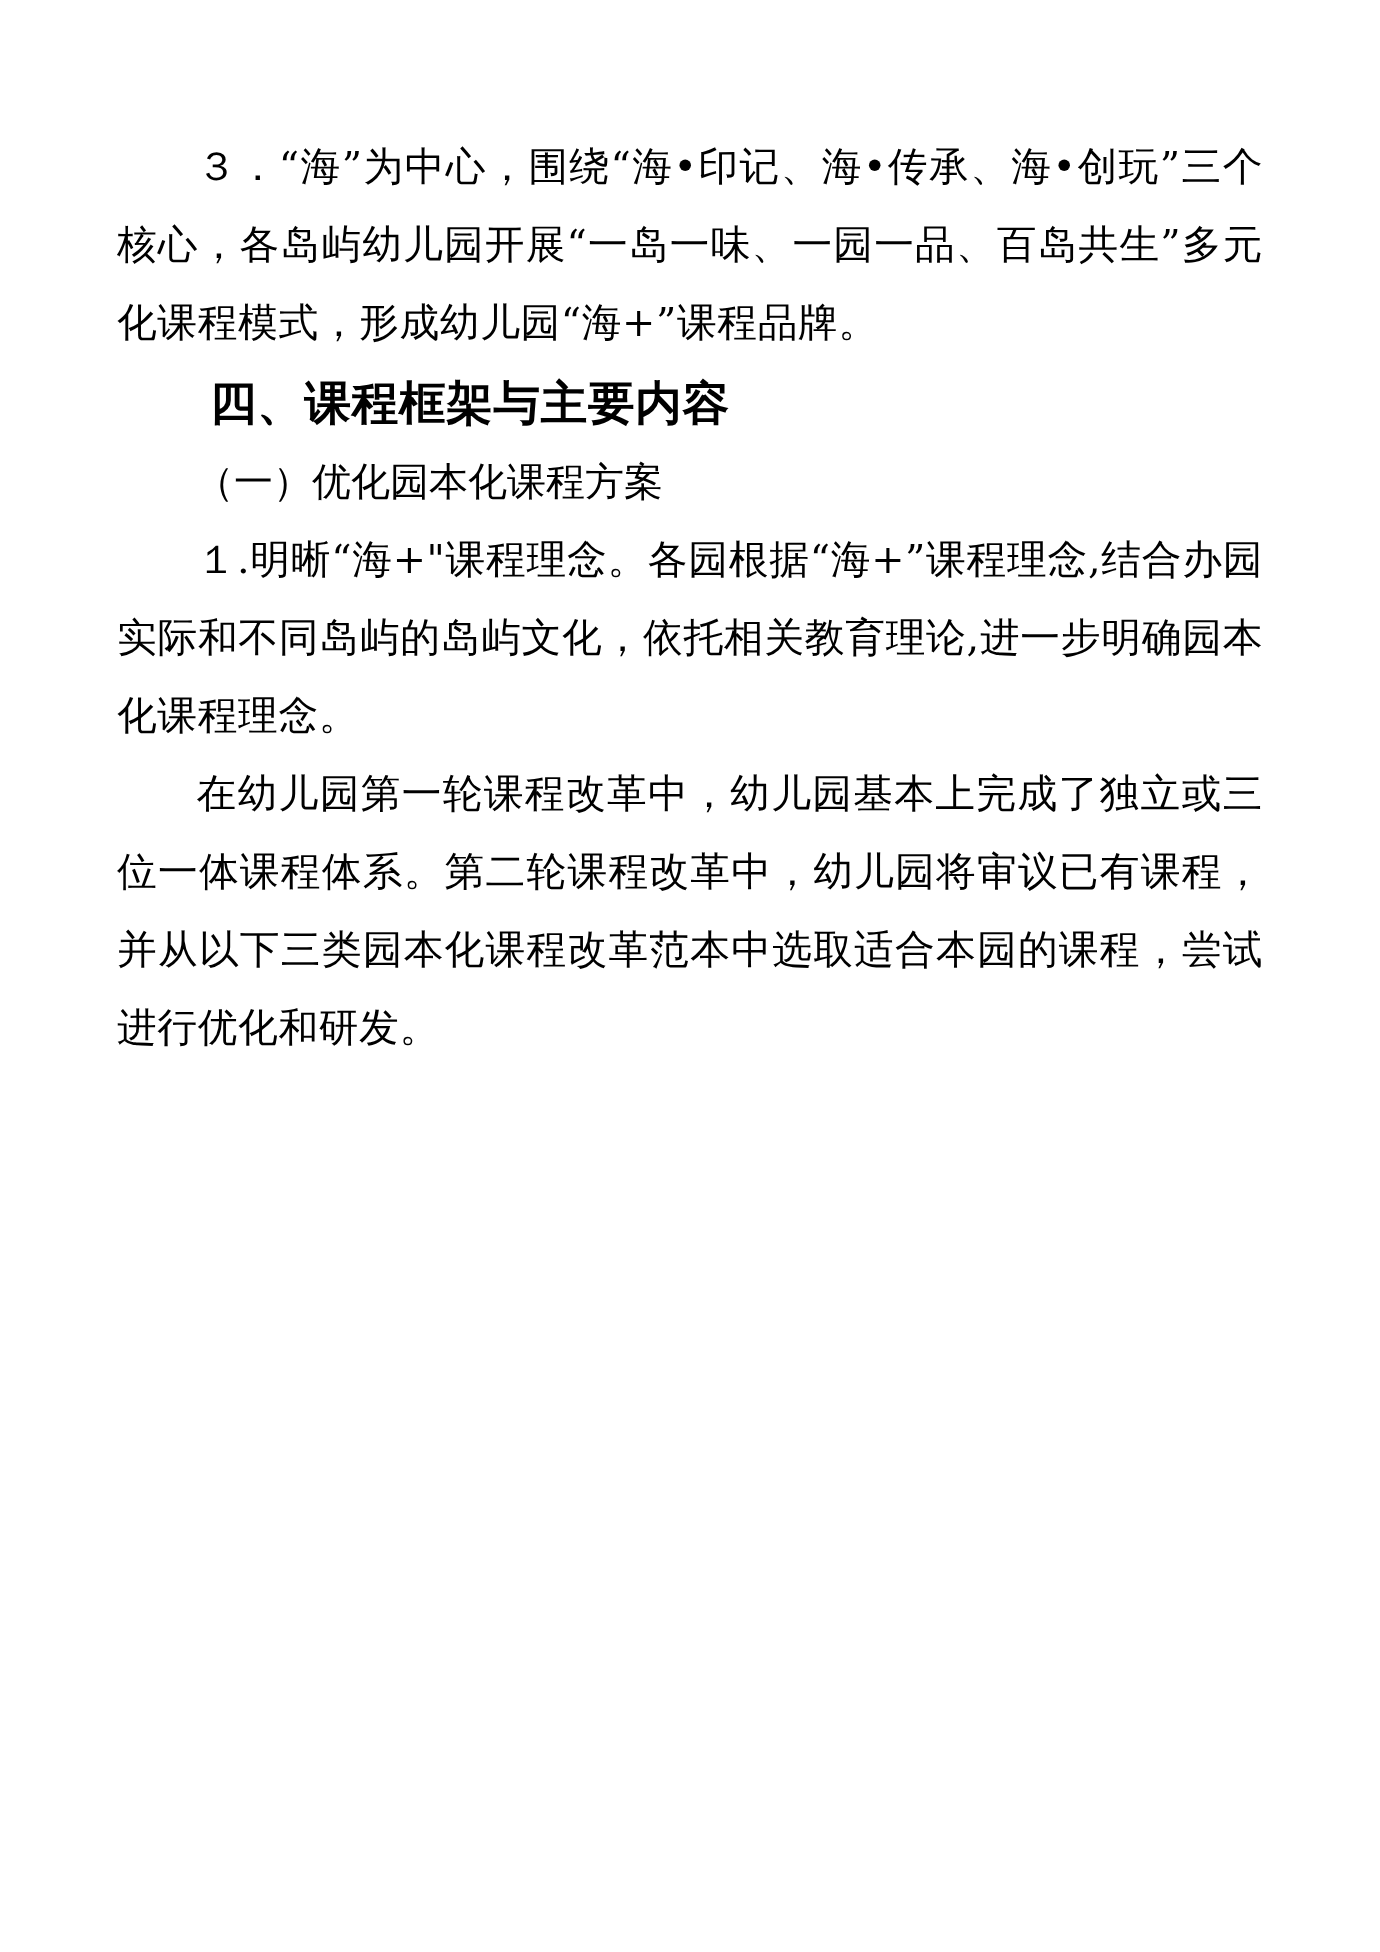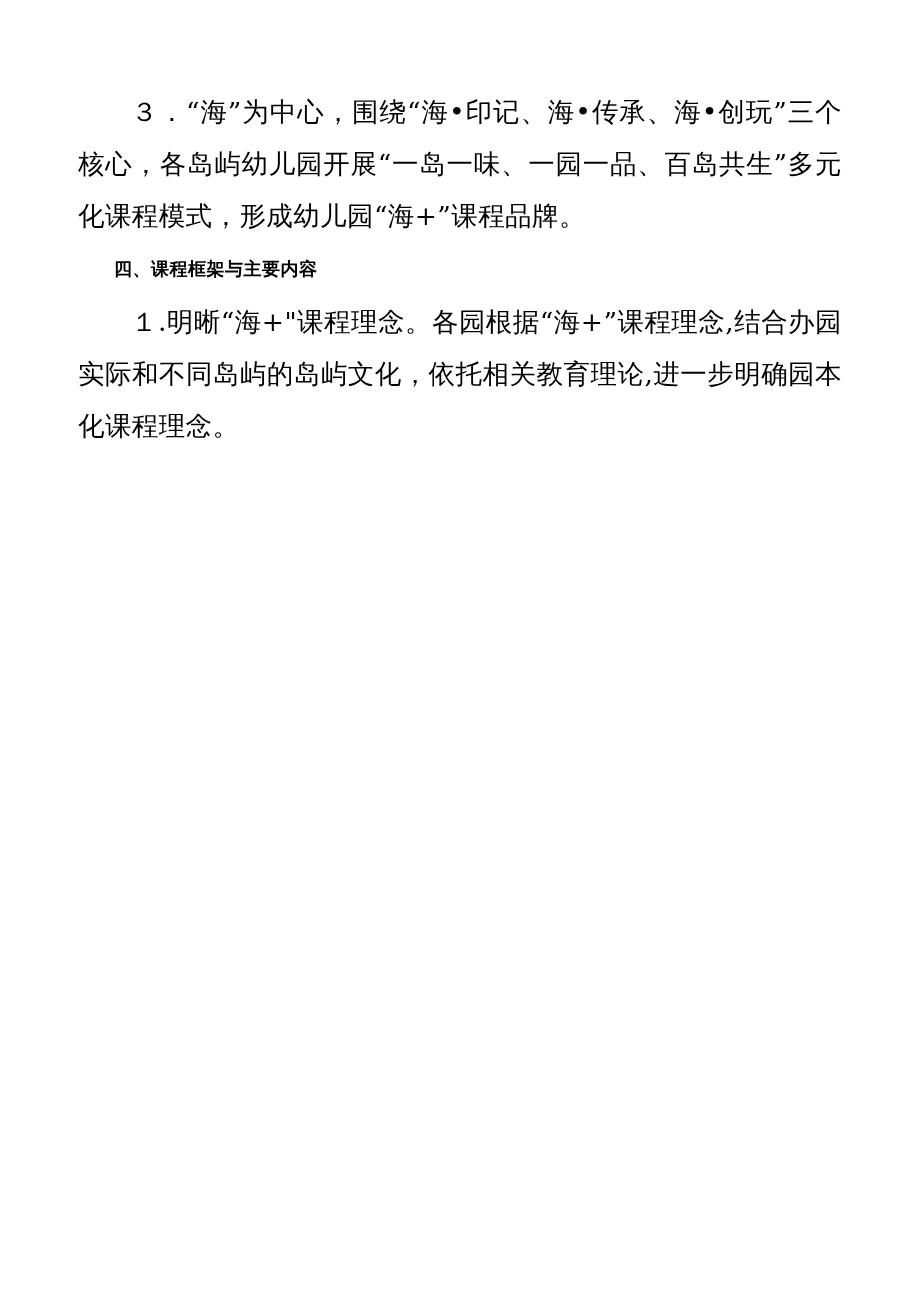--- a/index.html
+++ b/index.html
@@ -29,21 +29,21 @@
     text-align: justify;
     text-justify: inter-ideograph;
     margin: 0 0 0 0;
     text-indent: 2em;
     font-family: "Liberation Serif", serif;
   }
   .para.kai {
     font-family: "DejaVu Serif", serif;
   }
   .heading {
-    font-size: 18px;
+    font-size: 31px;
     line-height: 54px;
     font-weight: bold;
     text-indent: 2em;
     margin: 0;
     font-family: "Liberation Sans", sans-serif;
     letter-spacing: 0.5px;
   }
   .subheading {
     font-size: 26px;
     line-height: 52px;
@@ -54,20 +54,22 @@
 </style>
 </head>
 <body>
 
 <div class="page">
 
   <p class="para kai">３．“海”为中心，围绕“海•印记、海•传承、海•创玩”三个核心，各岛屿幼儿园开展“一岛一味、一园一品、百岛共生”多元化课程模式，形成幼儿园“海+”课程品牌。</p>
 
   <p class="heading">四、课程框架与主要内容</p>
 
+  <p class="subheading">（一）优化园本化课程方案</p>
 
   <p class="para kai">１.明晰“海+"课程理念。各园根据“海+”课程理念,结合办园实际和不同岛屿的岛屿文化，依托相关教育理论,进一步明确园本化课程理念。</p>
 
 
 
 
+  <p class="para kai">在幼儿园第一轮课程改革中，幼儿园基本上完成了独立或三位一体课程体系。第二轮课程改革中，幼儿园将审议已有课程，并从以下三类园本化课程改革范本中选取适合本园的课程，尝试进行优化和研发。</p>
 
 </div>
 
 </body></html>

